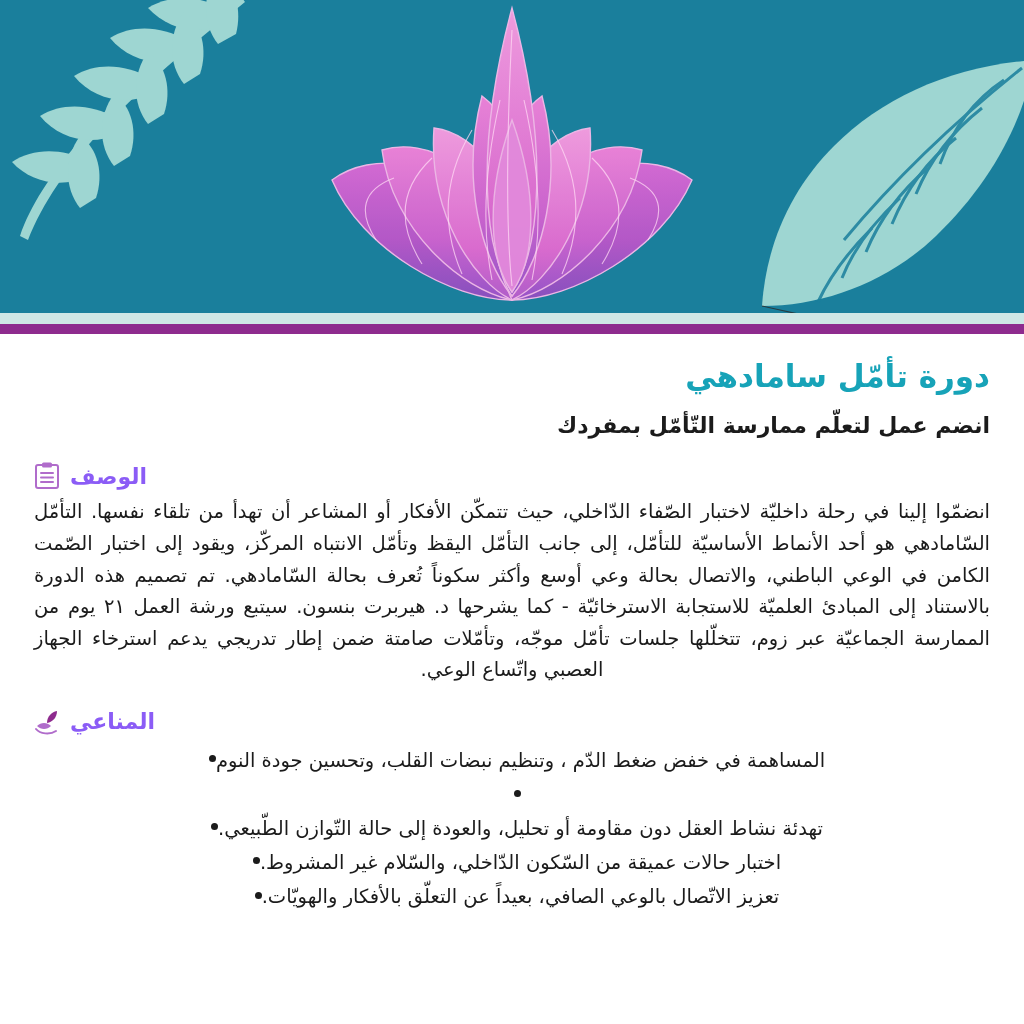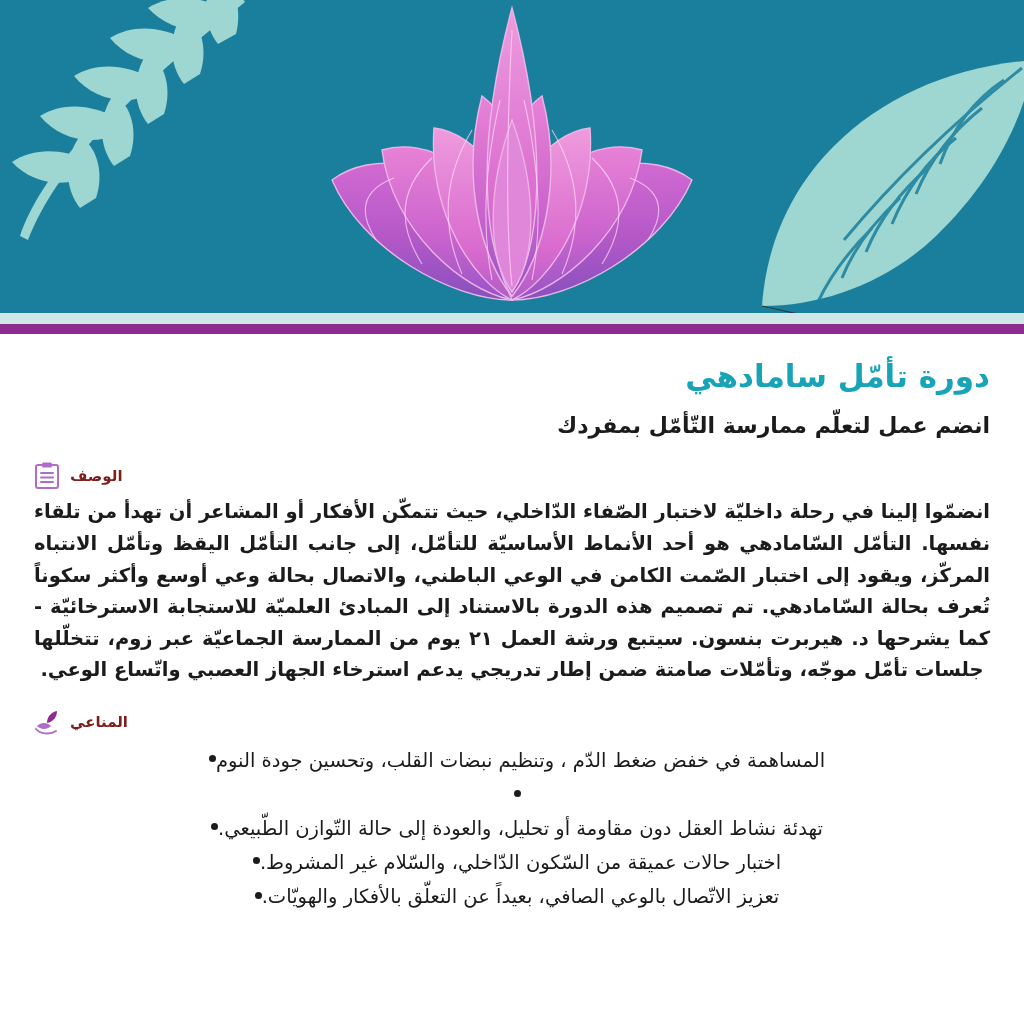--- a/index.html
+++ b/index.html
@@ -99,40 +99,39 @@
 
   .section-head {
     display: flex;
     flex-direction: row-reverse;
     justify-content: flex-start;
     align-items: center;
     gap: 10px;
     margin: 22px 0 6px 0;
   }
   .section-head .section-title {
-    color: #7f1d1d;
-    font-size: 15px;
+    color: #8b5cf6;
+    font-size: 22px;
     font-weight: bold;
   }
   .section-icon {
     width: 26px;
     height: 28px;
     flex: 0 0 auto;
     display: block;
   }
 
   .body-text {
     color: #1b1b1b;
     font-size: 19.5px;
     line-height: 1.62;
     text-align: justify;
     text-align-last: center;
     margin: 4px 0 0 0;
     direction: rtl;
-    font-weight: bold;
   }
 
   .benefits {
     list-style: none;
     margin: 8px 0 0 0;
     padding: 0;
     direction: rtl;
   }
   .benefits li {
     position: relative;

